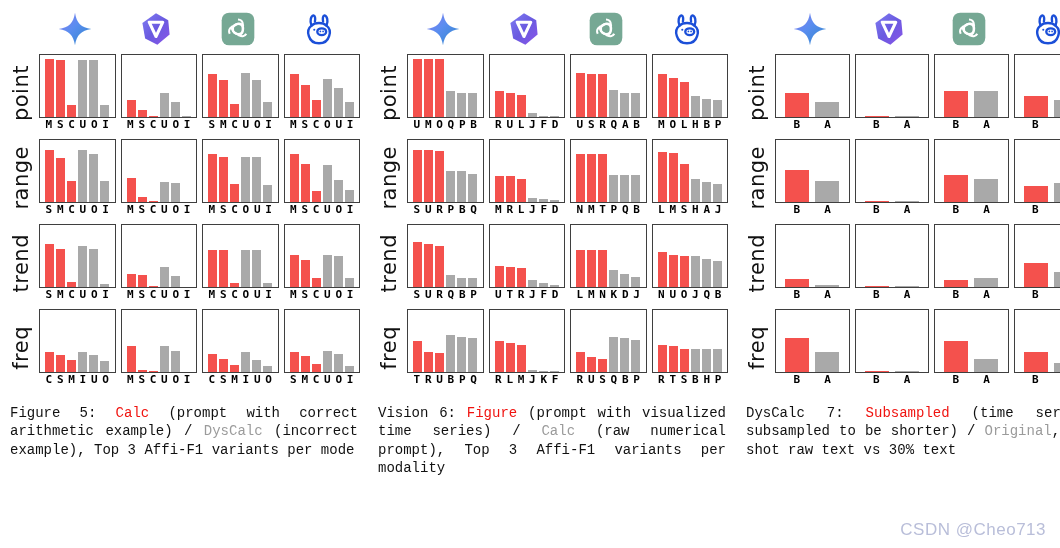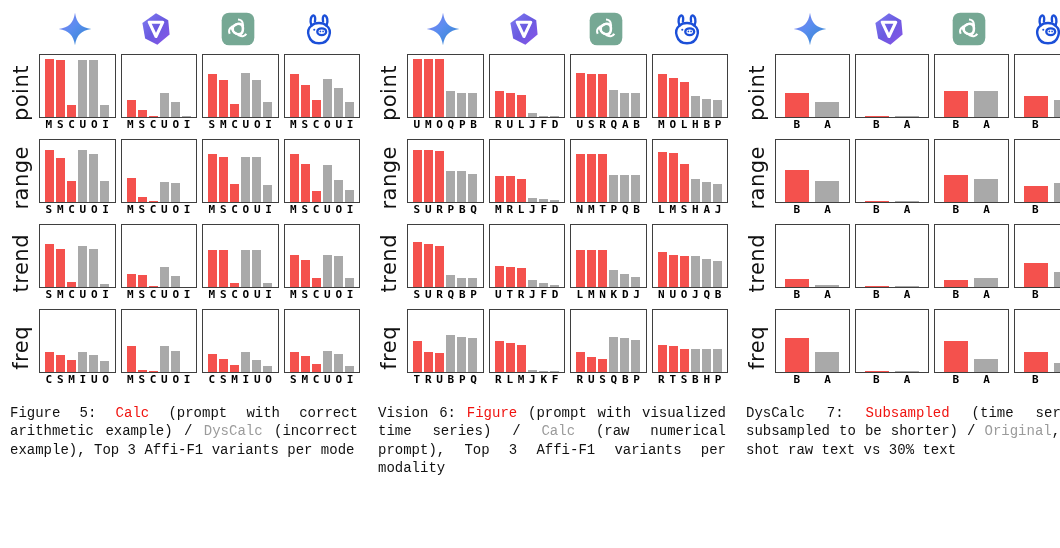--- a/index.html
+++ b/index.html
@@ -1017,13 +1017,14 @@
               <div class="letters">
                 <b style="width: 24px; text-align: center;">B</b>
                 <b style="width: 24px; text-align: center;">A</b>
               </div>
             </div>
           </div>
         </div>
       <p class="caption"><span>DysCalc 7: </span><span class="seg-red">Subsampled</span><span> (time series subsampled to be shorter) / </span><span class="seg-gray">Original</span><span>, 0-shot raw text vs 30% text</span></p>
     </section>
   </div>
+  <div class="watermark">CSDN @Cheo713</div>
 </div>
 
 </body></html>

